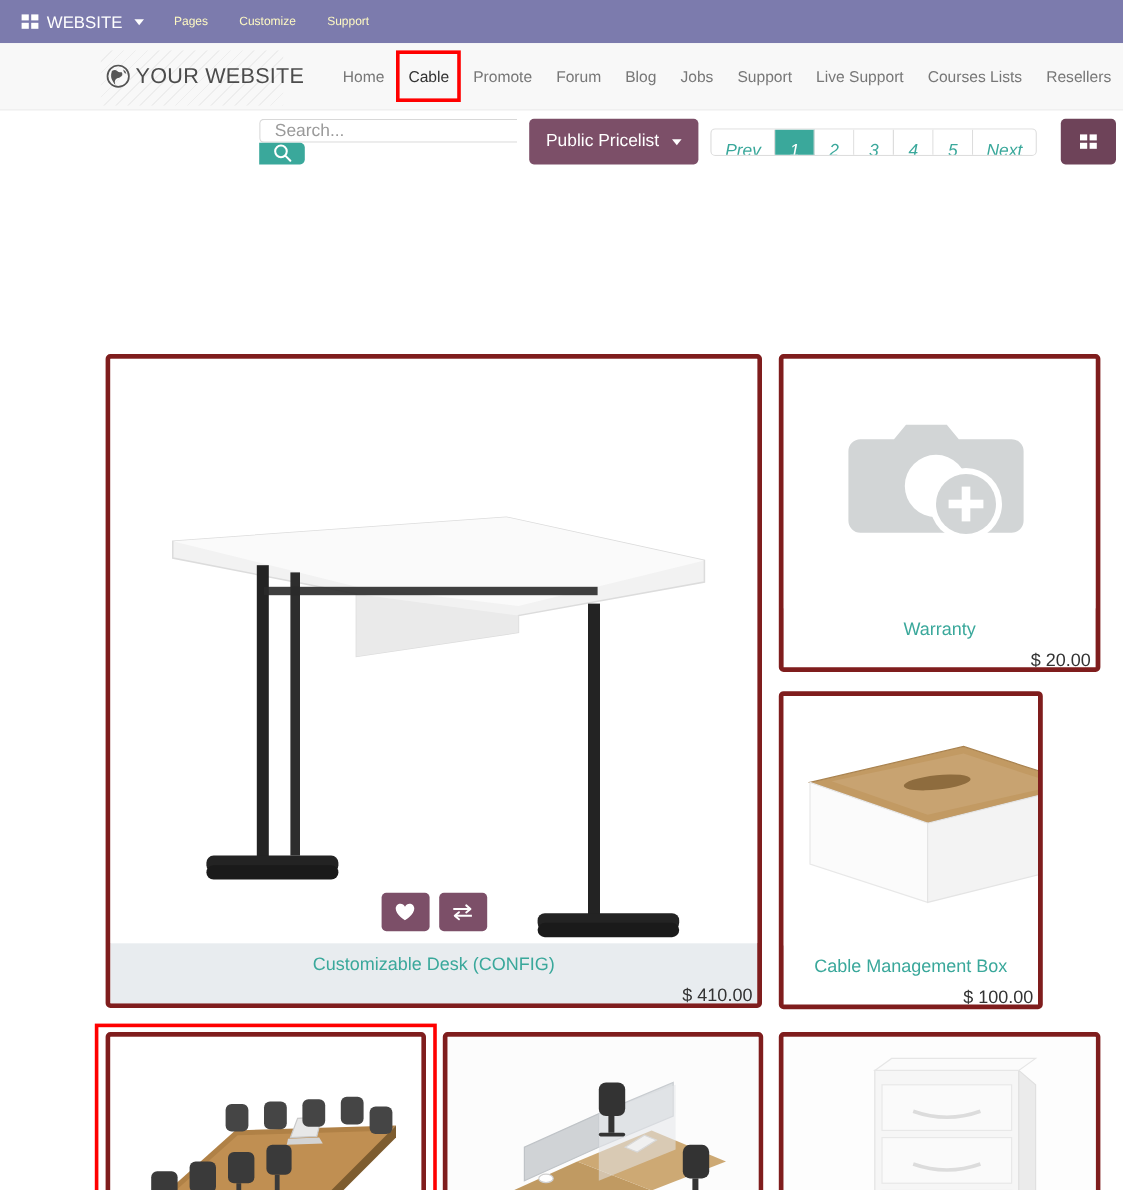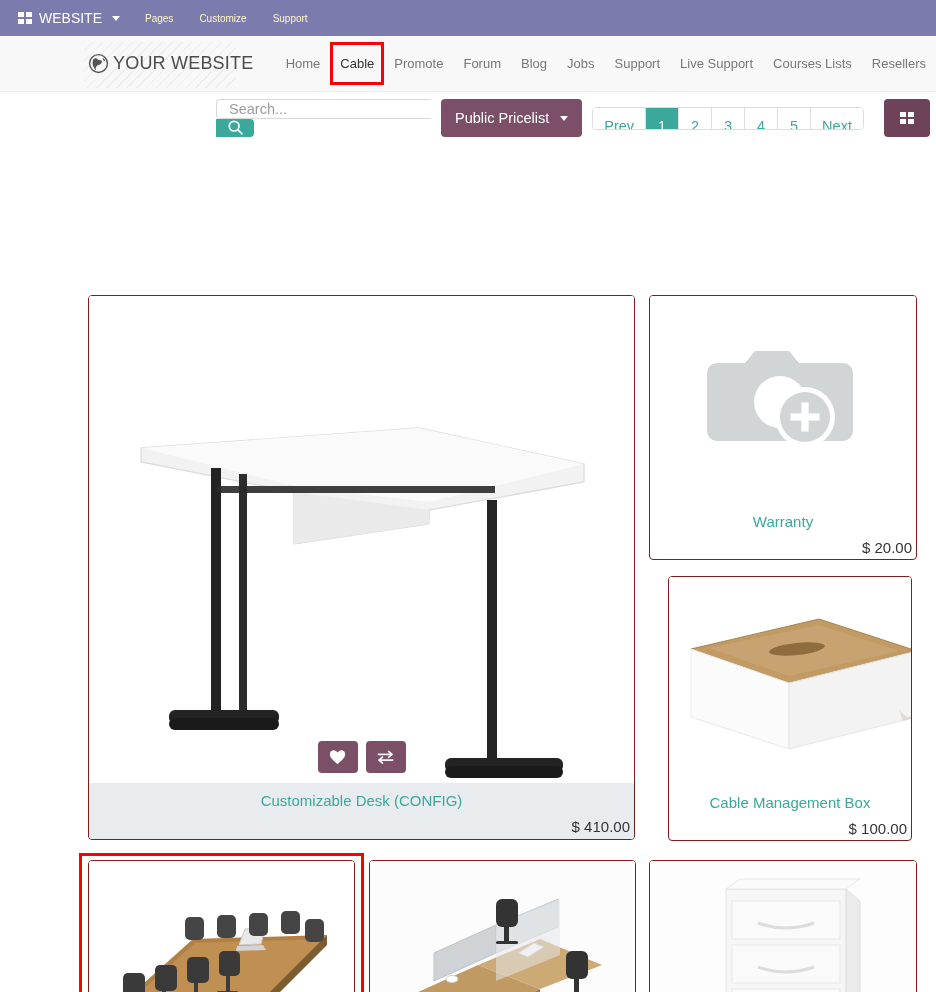--- a/index.html
+++ b/index.html
@@ -63,38 +63,38 @@
   .search-btn {
     width: 38px; height: 38px; background: #3aa89b; border: none; border-radius: 0 4px 4px 0;
     display: flex; align-items: center; justify-content: center; cursor: pointer;
   }
   .pricelist-btn {
     height: 38px; background: #7c4f68; color: #fff; border: none; border-radius: 4px;
     padding: 0 14px; font-size: 14.5px; display: flex; align-items: center; gap: 8px;
     cursor: pointer; font-family: "Liberation Sans", sans-serif;
   }
   .pager { display: flex; height: 23px; margin-left: 0; border-radius: 4px; overflow: hidden;
-           border: 1px solid #dddddd; }
+           border: 1px solid #dddddd; font-style: italic; }
   .pager-item {
     min-width: 33px; padding: 0 11px; height: 36px; display: flex; align-items: center;
     justify-content: center; font-size: 14.5px; color: #3aa89b; background: #fff;
     border-right: 1px solid #dddddd; cursor: pointer;
   }
   .pager-item:last-child { border-right: none; }
   .pager-item.active { background: #3aa89b; color: #fff; }
   .layout-btn {
     width: 46px; height: 38px; background: #6e4359; border-radius: 4px; margin-left: 10px;
     display: flex; align-items: center; justify-content: center; cursor: pointer;
   }
   .layout-btn .grid-glyph i { background: #ffffff; }
 
   
   .grid-area { position: relative; padding: 0 0 0 0; }
   .card {
-    position: absolute; background: #ffffff; border: 1px solid #7f1d1d; border-radius: 4px;
+    position: absolute; background: #ffffff; border: 4px solid #7f1d1d; border-radius: 4px;
     overflow: hidden;
   }
   .card .img-box { position: relative; width: 100%; background: #fff; }
   .card .caption { text-align: center; padding: 8px 4px 10px; }
   .card.hovered .caption { background: #e8ecef; }
   .prod-name { font-size: 15px; color: #3aa89b; line-height: 20px; cursor: pointer; }
   .prod-price { font-size: 15px; color: #333333; margin-top: 6px; line-height: 20px; text-align: right; }
 
   .card-actions {
     position: absolute; left: 50%; transform: translateX(-50%); bottom: 10px;
@@ -245,21 +245,21 @@
         <rect x="98.4" y="65.5" width="7.2" height="29" fill="#ffffff"></rect>
         <rect x="87.5" y="76.4" width="29" height="7.2" fill="#ffffff"></rect>
       </svg>
     </div>
     <div class="caption">
       <div class="prod-name">Warranty</div>
       <div class="prod-price">$ 20.00</div>
     </div>
   </div>
 
-  <div class="card" style="left:649px; top:432px; width:244px; height:265px;margin-left:19px;">
+  <div class="card" style="left:649px; top:432px; width:220px; height:265px;">
     <div class="img-box" style="height:208px;">
       <svg width="268" height="208" viewBox="0 0 268 208">
         <rect width="268" height="208" fill="#ffffff"></rect>
 
         <path d="M22 72 L150 42 L248 74 L120 106 Z" fill="#c29a63"></path>
         <path d="M22 72 L150 42 L248 74 L120 106 Z" fill="none" stroke="#a98350" stroke-width="1"></path>
         <path d="M40 71 L150 48 L230 74 L120 99 Z" fill="#c8a371"></path>
         <ellipse cx="128" cy="72" rx="28" ry="6" fill="#8e6c3e" transform="rotate(-6 128 72)"></ellipse>
 
         <path d="M22 72 L22 140 L120 172 L120 106 Z" fill="#fbfbfb" stroke="#e8e8e8" stroke-width="1"></path>

